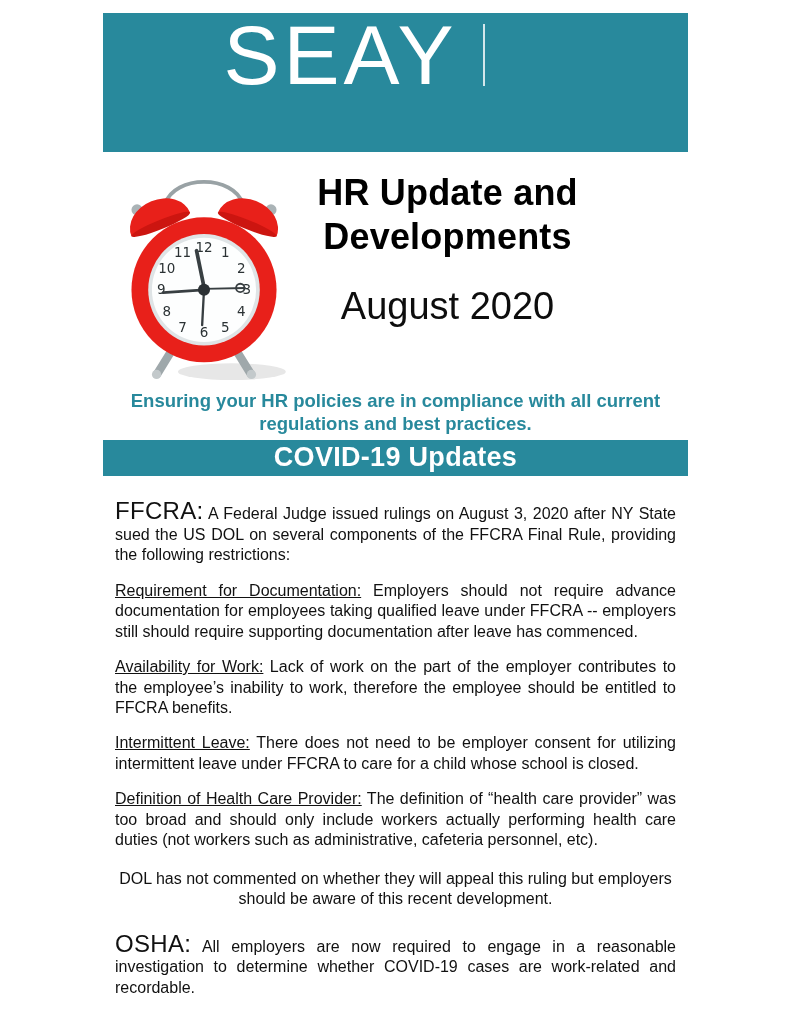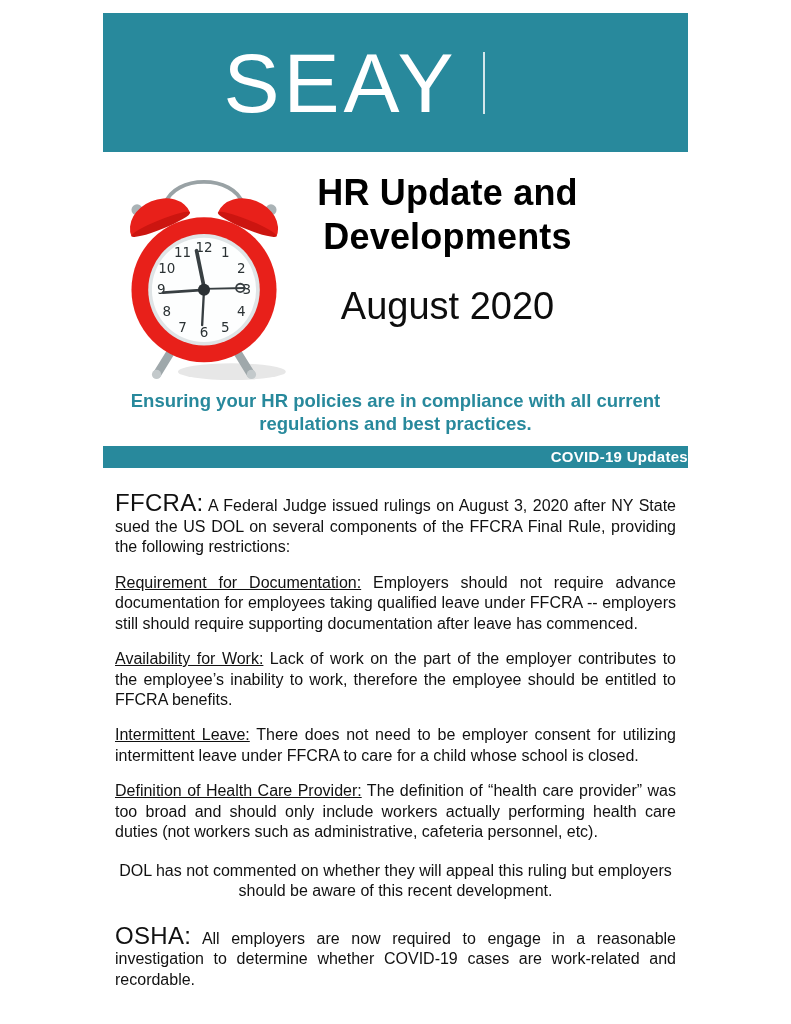--- a/index.html
+++ b/index.html
@@ -20,21 +20,21 @@
     left: 103px;
     top: 0;
     width: 585px;
   }
   
   .header-banner {
     margin-top: 13px;
     height: 139px;
     background: #28899c;
     display: flex;
-    align-items: center;
+    align-items: flex-start;
     justify-content: center;
   }
   .brand-group {
     display: flex;
     align-items: center;
     margin-right: 58px;
   }
   .brand-primary {
     color: #ffffff;
     font-size: 84px;
@@ -90,25 +90,25 @@
     margin: 8px auto 0 auto;
     width: 560px;
     text-align: center;
     color: #28899c;
     font-size: 18.5px;
     font-weight: bold;
     line-height: 1.25;
   }
   
   .section-banner {
-    margin-top: 11px;
+    margin-top: 5px;
     background: #28899c;
     color: #ffffff;
-    text-align: right;
-    font-size: 15px;
+    text-align: center;
+    font-size: 27px;
     font-weight: bold;
     padding: 2px 0 3px 0;
     letter-spacing: 0.3px;
   }
   
   .articles {
     margin-top: 23px;
     padding: 0 12px;
     color: #111111;
     font-size: 16px;

